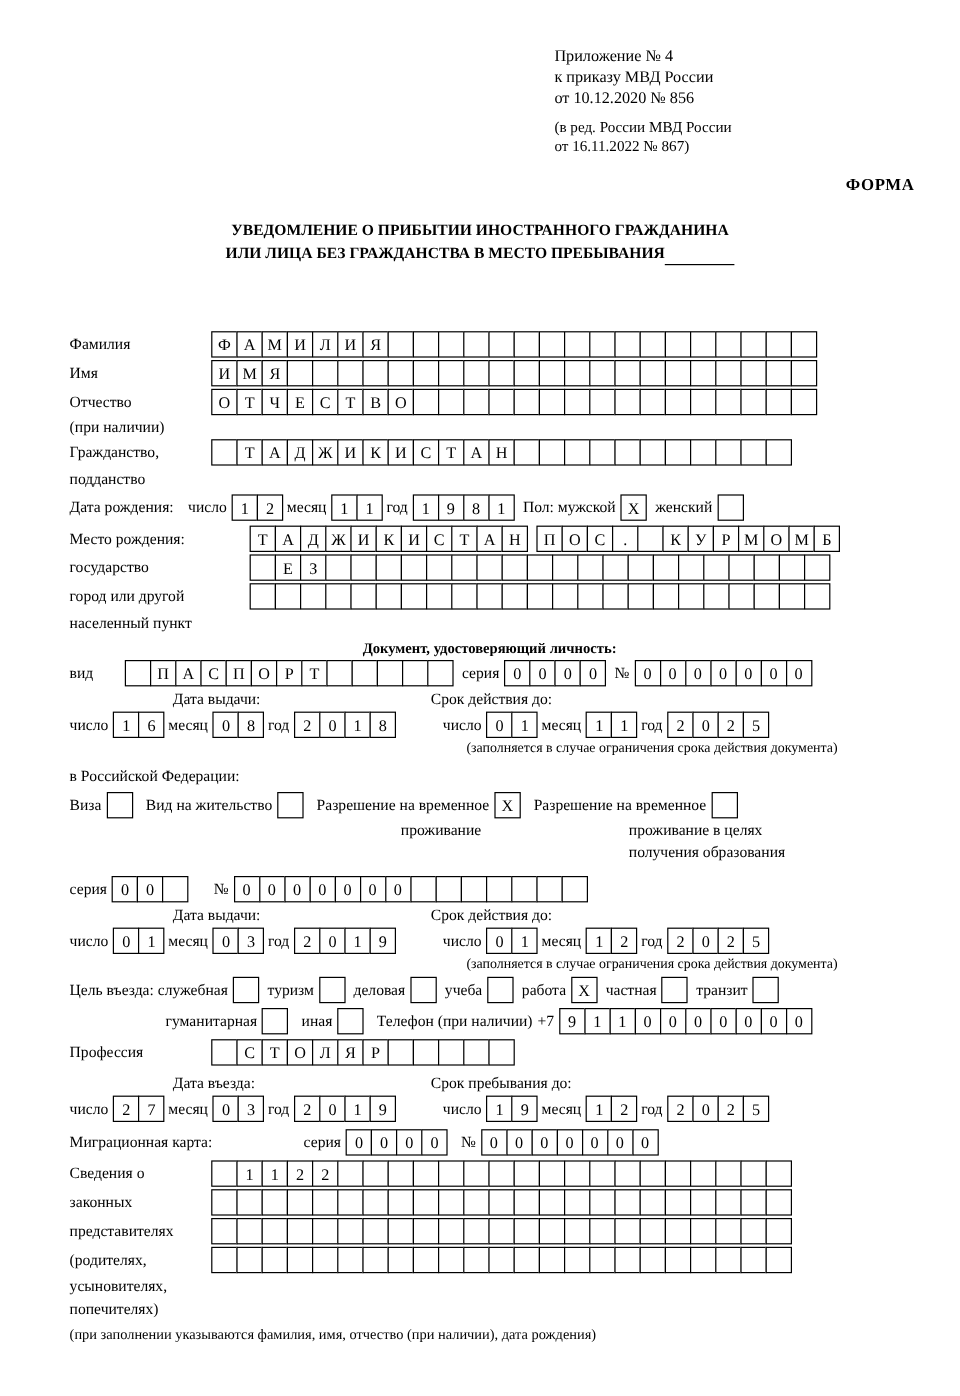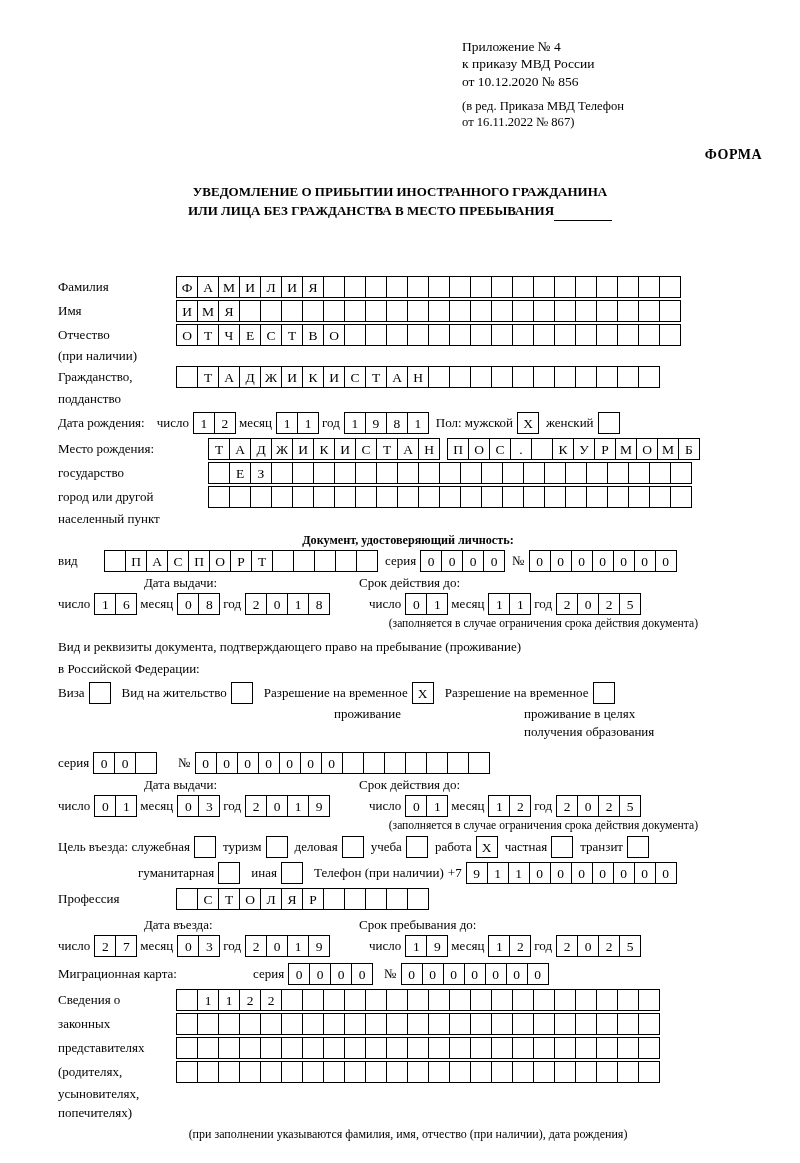--- a/index.html
+++ b/index.html
@@ -119,39 +119,38 @@
   .labelcol {
     width: 118px;
     flex: 0 0 118px;
     font-size: 13px;
     line-height: 22px;
   }
   .labelcol.w150 { width: 150px; flex: 0 0 150px; }
 
   .footnote {
     font-size: 12px;
-    text-align: center;
   }
   .subcaption {
     font-weight: bold;
     font-size: 12.2px;
     text-align: center;
   }
 </style>
 </head>
 <body>
 
 <div class="page">
 
   <div class="hdr">
     <span class="l">Приложение № 4</span>
     <span class="l">к приказу МВД России</span>
     <span class="l">от 10.12.2020 № 856</span>
     <span class="gap"></span>
-    <span class="l" style="font-size:12.6px">(в ред. Приказа МВД Телефон</span>
+    <span class="l" style="font-size:12.6px">(в ред. России МВД России</span>
     <span class="l" style="font-size:12.6px">от 16.11.2022 № 867)</span>
   </div>
 
   <div class="forma">ФОРМА</div>
 
   <div class="title">
     <span>УВЕДОМЛЕНИЕ О ПРИБЫТИИ ИНОСТРАННОГО ГРАЖДАНИНА</span><br>
     <span>ИЛИ ЛИЦА БЕЗ ГРАЖДАНСТВА В МЕСТО ПРЕБЫВАНИЯ</span><span class="ul"></span>
   </div>
 
@@ -484,21 +483,20 @@
           <div class="bx">2</div>
           <div class="bx">0</div>
           <div class="bx">2</div>
           <div class="bx">5</div>
         </div>
     </div>
 
     <div class="note" style="width:640px">(заполняется в случае ограничения срока действия документа)</div>
 
     <div style="height:6px"></div>
-    <div class="lbl">Вид и реквизиты документа, подтверждающего право на пребывание (проживание)</div>
     <div class="lbl">в Российской Федерации:</div>
 
     <div class="row" style="margin-top:2px">
       <div class="lbl mr4">Виза</div>
       <div class="boxes mr12">
           <div class="bx"></div>
         </div>
       <div class="lbl mr4">Вид на жительство</div>
       <div class="boxes mr12">
           <div class="bx"></div>

